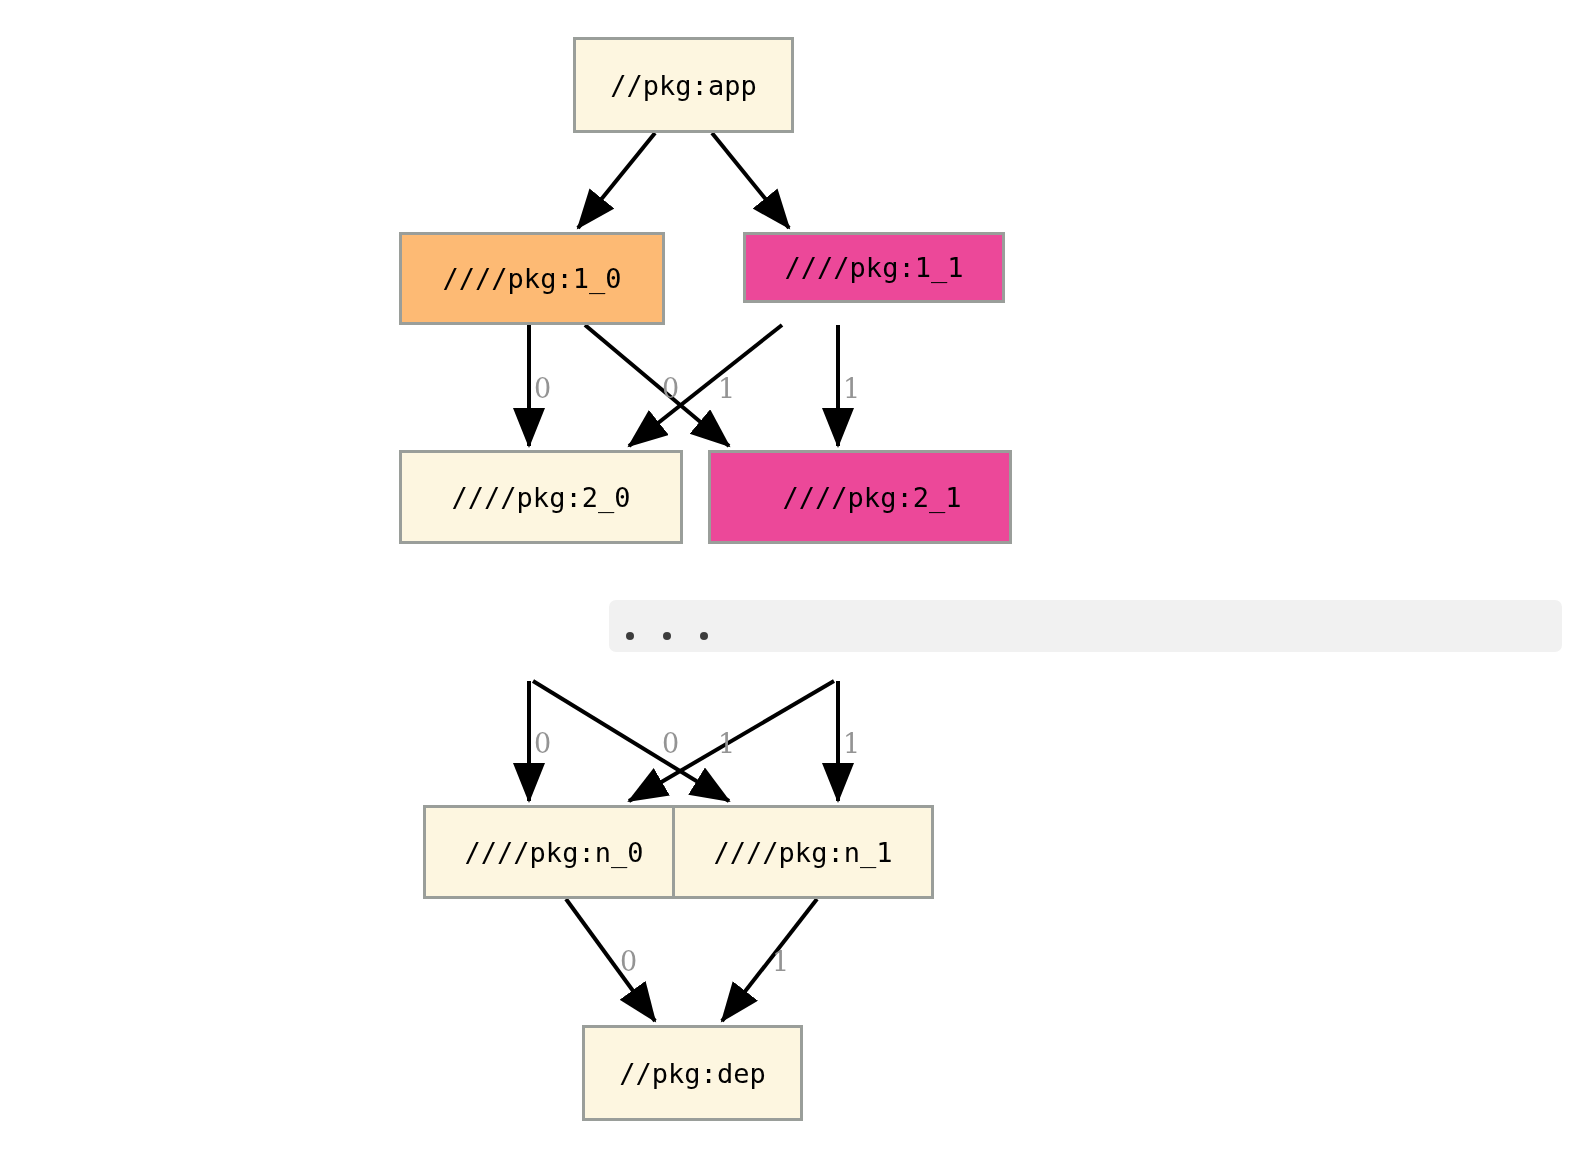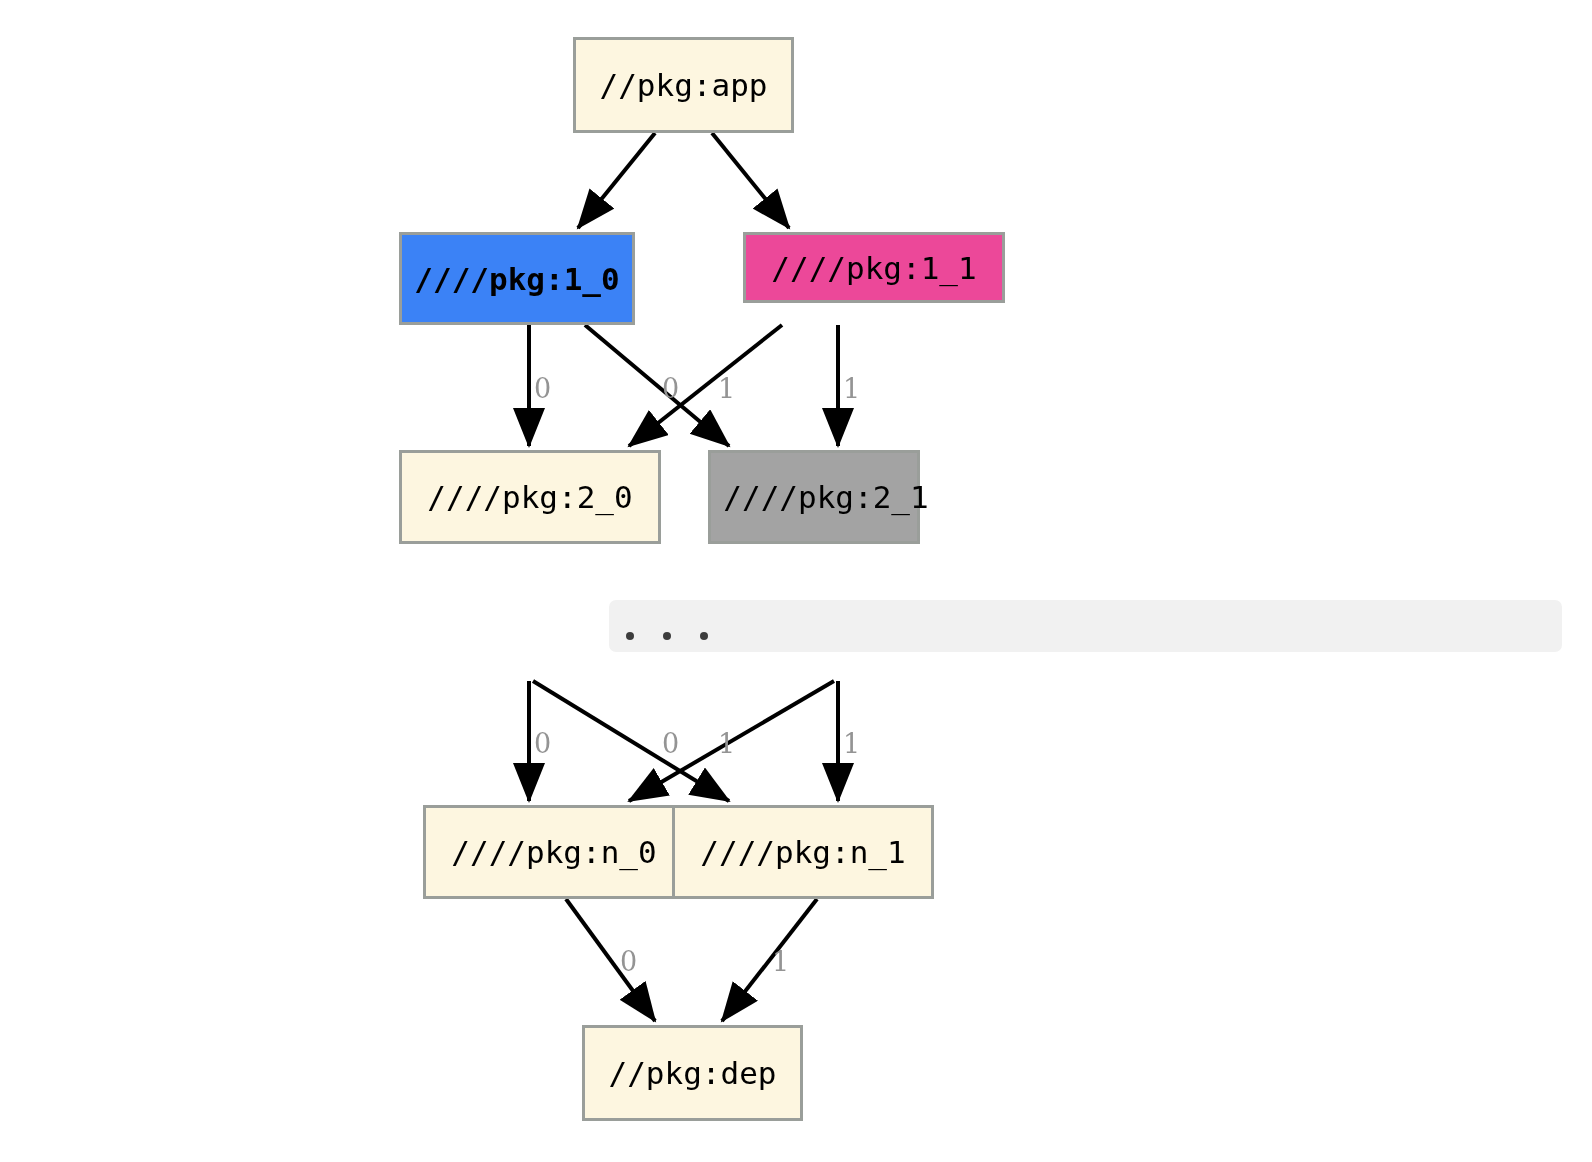--- a/index.html
+++ b/index.html
@@ -25,21 +25,21 @@
     position: absolute;
     box-sizing: border-box;
     background: #fdf6e0;
     border: 3px solid #9a9e9a;
     display: flex;
     align-items: center;
     justify-content: center;
   }
   .node-label {
     font-family: "DejaVu Sans Mono", "Liberation Mono", monospace;
-    font-size: 31px;
+    font-size: 27px;
     color: #000000;
     letter-spacing: 0px;
     white-space: nowrap;
   }
   .edge-label {
     position: absolute;
     font-family: "DejaVu Serif", "Liberation Serif", serif;
     font-size: 27px;
     color: #949494;
     white-space: nowrap;
@@ -88,30 +88,30 @@
       <line x1="838" y1="681" x2="838" y2="801" stroke="#000000" stroke-width="4" marker-end="url(#arrowhead)"></line>
       <line x1="566" y1="899" x2="655" y2="1021" stroke="#000000" stroke-width="4" marker-end="url(#arrowhead)"></line>
       <line x1="817" y1="899" x2="722" y2="1021" stroke="#000000" stroke-width="4" marker-end="url(#arrowhead)"></line>
     </g>
 </svg>
 
 <div id="nodes-layer">
     <div class="node-box" style="left: 573px; top: 37px; width: 221px; height: 96px; background: rgb(253, 246, 224); border-color: rgb(154, 158, 154);">
       <span class="node-label">//pkg:app</span>
     </div>
-    <div class="node-box" style="left: 399px; top: 232px; width: 236px; height: 93px; background: #3b82f6; border-color: rgb(154, 158, 154); font-weight: bold;">
+    <div class="node-box" style="left: 399px; top: 232px; width: 266px; height: 93px; background: #fdba74; border-color: rgb(154, 158, 154);">
       <span class="node-label">////pkg:1_0</span>
     </div>
     <div class="node-box" style="left: 743px; top: 232px; width: 262px; height: 71px; background: #ec4899; border-color: rgb(154, 158, 154);">
       <span class="node-label">////pkg:1_1</span>
     </div>
-    <div class="node-box" style="left: 399px; top: 450px; width: 262px; height: 94px; background: rgb(253, 246, 224); border-color: rgb(154, 158, 154);">
+    <div class="node-box" style="left: 399px; top: 450px; width: 284px; height: 94px; background: rgb(253, 246, 224); border-color: rgb(154, 158, 154);">
       <span class="node-label">////pkg:2_0</span>
     </div>
-    <div class="node-box" style="left: 708px; top: 450px; width: 212px; height: 94px; background: #a3a3a3; border-color: rgb(154, 158, 154); padding-left: 24px;">
+    <div class="node-box" style="left: 708px; top: 450px; width: 304px; height: 94px; background: #ec4899; border-color: rgb(154, 158, 154); padding-left: 24px;">
       <span class="node-label">////pkg:2_1</span>
     </div>
     <div class="node-box" style="left: 399px; top: 805px; width: 262px; height: 94px; background: rgb(253, 246, 224); border-color: rgb(154, 158, 154); margin-left: 24px;">
       <span class="node-label">////pkg:n_0</span>
     </div>
     <div class="node-box" style="left: 672px; top: 805px; width: 262px; height: 94px; background: rgb(253, 246, 224); border-color: rgb(154, 158, 154);">
       <span class="node-label">////pkg:n_1</span>
     </div>
     <div class="node-box" style="left: 573px; top: 1025px; width: 221px; height: 96px; background: rgb(253, 246, 224); border-color: rgb(154, 158, 154); margin-left: 9px;">
       <span class="node-label">//pkg:dep</span>

